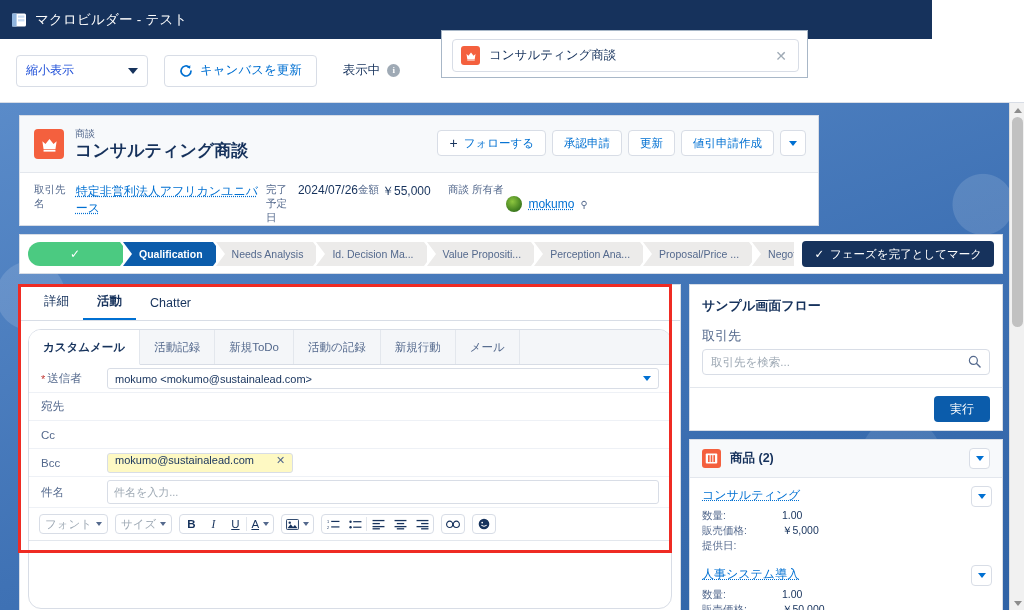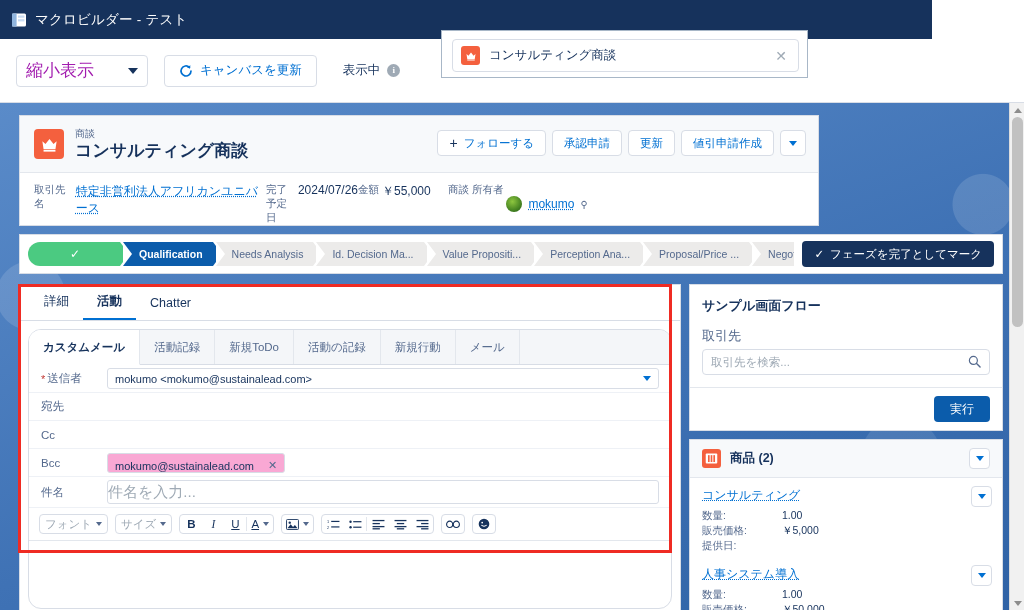--- a/index.html
+++ b/index.html
@@ -30,21 +30,21 @@
     position: absolute; left: 0; top: 39px; width: 1024px; height: 64px;
     background: #ffffff; border-bottom: 1px solid #d8dde6;
     display: flex; align-items: center; padding-left: 16px; gap: 16px;
     z-index: 20;
   }
   .select-box {
     width: 132px; height: 32px; border: 1px solid #d8dde6; border-radius: 4px;
     background: #fff; display: flex; align-items: center;
     padding: 0 9px; justify-content: space-between; cursor: pointer;
   }
-  .select-box .sel-label { font-size: 17px; color: #a21caf; }
+  .select-box .sel-label { font-size: 12px; color: #1d4ed8; }
   .caret-down {
     width: 0; height: 0; border-left: 5px solid transparent;
     border-right: 5px solid transparent; border-top: 6px solid #16325c;
   }
   .btn-refresh {
     height: 32px; border: 1px solid #d8dde6; border-radius: 4px; background: #fff;
     padding: 0 14px; display: flex; align-items: center; gap: 7px; cursor: pointer;
   }
   .btn-refresh .lbl { color: #0070d2; font-size: 12.5px; }
   .refresh-ico { width: 14px; height: 14px; }
@@ -220,28 +220,28 @@
   .mlabel { width: 66px; font-size: 11.5px; color: #54698d; flex: none; display: flex; align-items: center; gap: 2px; }
   .req { color: #c23934; font-size: 11px; }
   .mfield { flex: 1; }
   .pill-select {
     height: 21px; border: 1px solid #d8dde6; border-radius: 3px; background: #fff;
     display: flex; align-items: center; justify-content: space-between;
     padding: 0 7px; font-size: 11px; color: #16325c; cursor: pointer;
   }
   .pill-select .caret-down { border-top-color: #0070d2; border-left-width: 4px; border-right-width: 4px; border-top-width: 5px; }
   .chip {
-    display: inline-flex; align-items: flex-end; gap: 14px; height: 20px;
-    border: 1px solid #d8dde6; border-radius: 3px; background: #f9a8d4;
+    display: inline-flex; align-items: flex-start; gap: 22px; height: 20px;
+    border: 1px solid #d8dde6; border-radius: 3px; background: #fef9c3;
     padding: 0 7px; font-size: 11px; color: #16325c;
   }
   .chip .x { color: #54698d; cursor: pointer; font-size: 11px; }
   .subject-input {
     height: 24px; border: 1px solid #d8dde6; border-radius: 3px; background: #fff;
-    display: flex; align-items: center; padding: 0 0; font-size: 15px; color: #9faab5;
+    display: flex; align-items: center; padding: 0 6px; font-size: 11px; color: #9faab5;
   }
   .empty-field { height: 18px; }
 
   .rte-toolbar {
     display: flex; align-items: center; gap: 7px; padding: 6px 10px;
     border-bottom: 1px solid #e3e7ed; background: #fff;
   }
   .tb-group {
     display: flex; align-items: center; border: 1px solid #d8dde6; border-radius: 4px;
     height: 20px; overflow: hidden; background: #fff; text-align: right;

